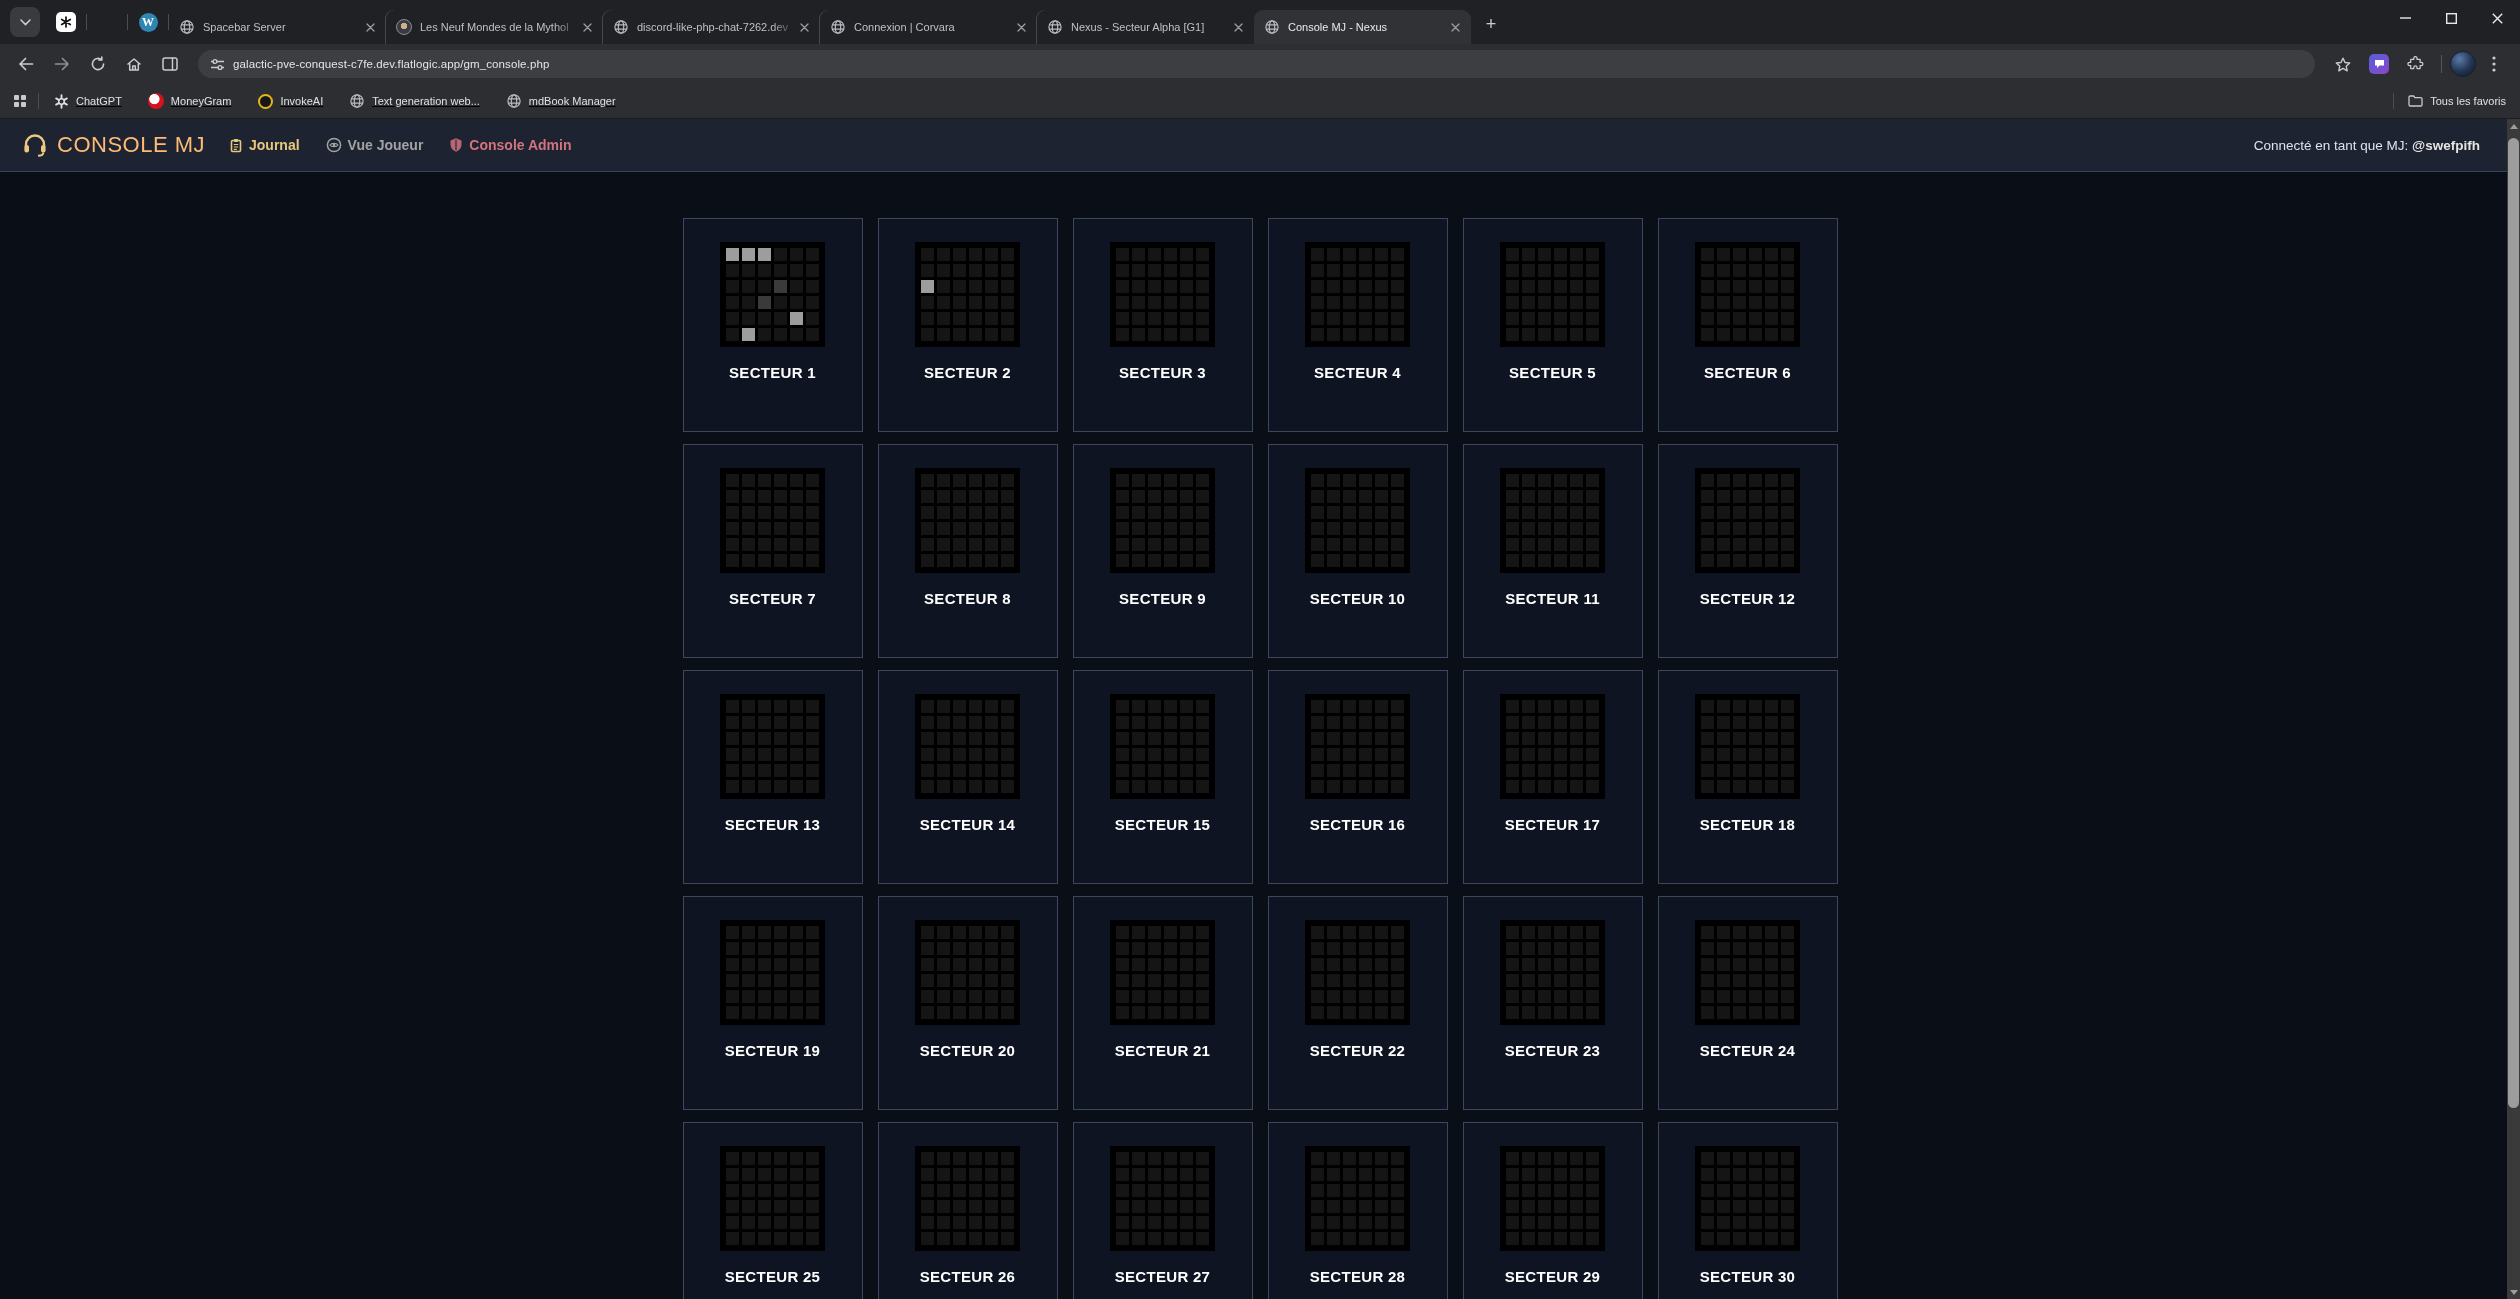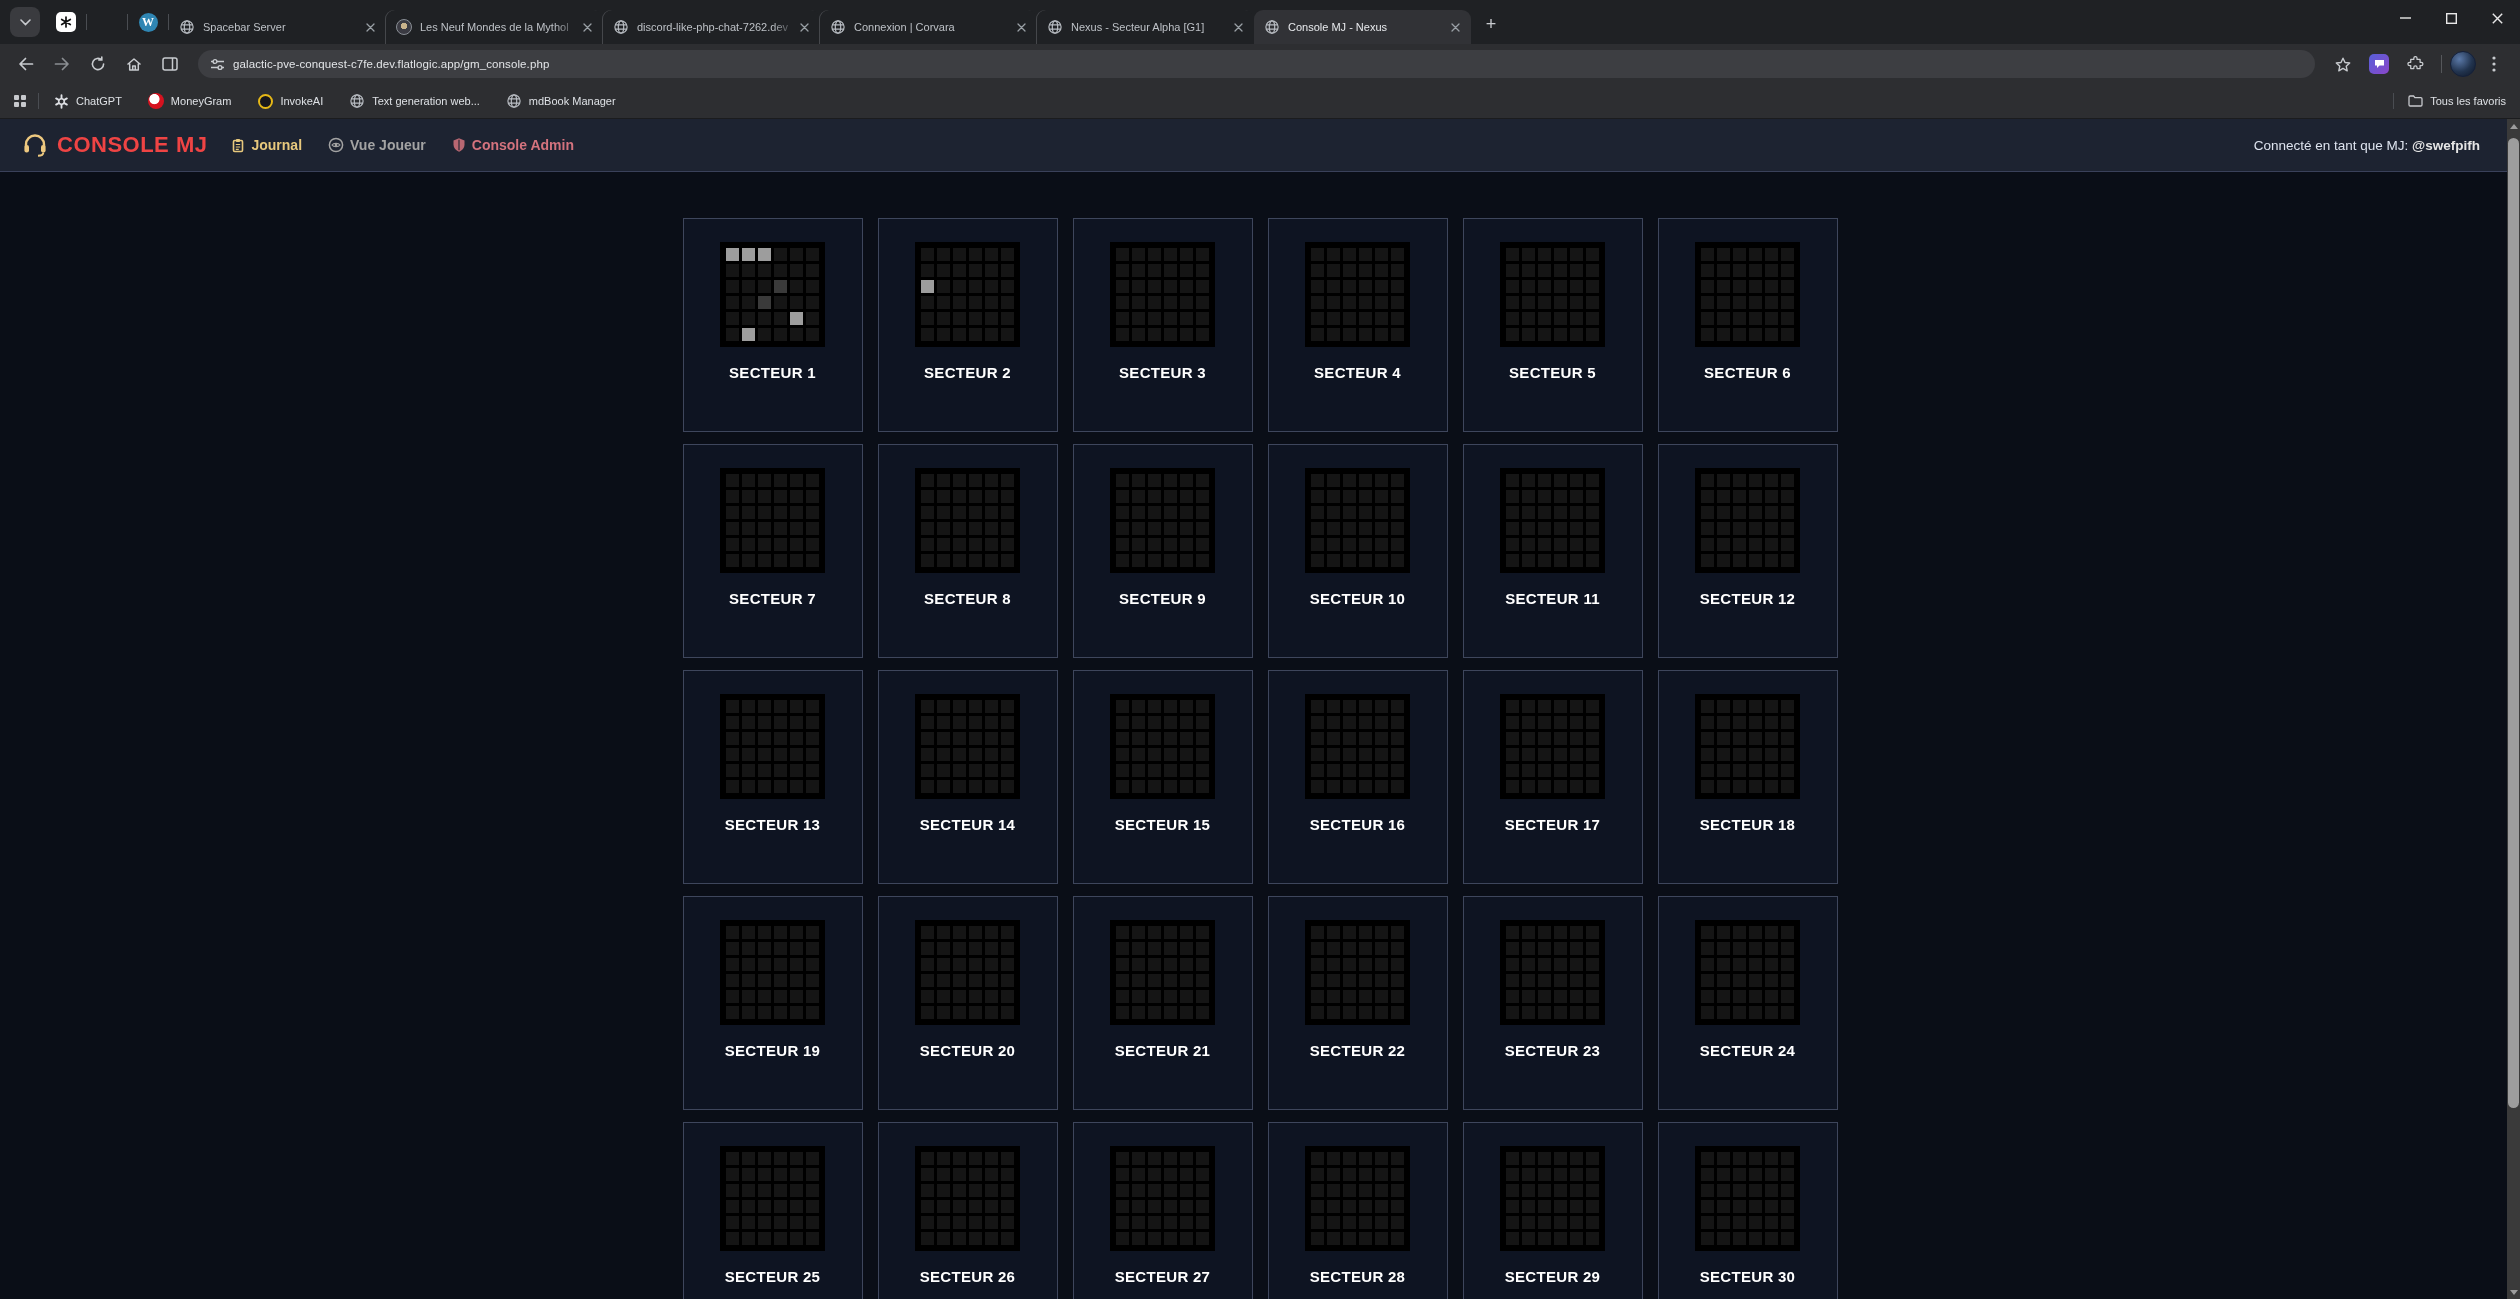--- a/index.html
+++ b/index.html
@@ -42,21 +42,21 @@
   .bm-item { display:flex; align-items:center; margin-right:26px; cursor:pointer; }
   .bm-ico { width:16px; height:16px; display:flex; align-items:center; justify-content:center; margin-right:7px; }
   .bm-label { color:#dee1e5; font-size:11px; }
   .bm-right { margin-left:auto; display:flex; align-items:center; }
   .all-favs { display:flex; align-items:center; color:#dee1e5; font-size:11px; cursor:pointer;text-align:right; }
   .all-favs svg { margin-right:7px; }
 
   
   .page { flex:1; position:relative; background:#0a0e17; overflow:hidden; }
   .appheader { height:53px; background:#1d2331; border-bottom:1px solid #3a415a; display:flex; align-items:center; padding:0 22px; }
-  .logo { display:flex; align-items:center; color:#ef4444; font-size:22px; font-weight:700; letter-spacing:.5px; }
+  .logo { display:flex; align-items:center; color:#fdba74; font-size:22px; font-weight:400; letter-spacing:.5px; }
   .logo svg { margin-right:9px; }
   .app-nav { display:flex; align-items:center; margin-left:24px; }
   .nav-item { display:flex; align-items:center; font-size:14px; font-weight:700; margin-right:26px; cursor:pointer; }
   .nav-ico { display:flex; align-items:center; margin-right:6px; }
   .session { margin-left:auto; font-size:13.5px; color:#dde3ee; padding-right:18px; }
   .session b { color:#e5e5e5; font-weight:700; }
 
   .content { height:1127px; overflow:hidden; }
   .galaxy-title { text-align:center; color:#7cb1d6; font-size:20px; font-weight:700; padding-top:60px; letter-spacing:.3px; }
   .sector-grid { width:1155px; margin:46px auto 0; display:grid; grid-template-columns:repeat(6,180px); grid-column-gap:15px; grid-row-gap:12px; }
@@ -311,21 +311,21 @@
   </div>
 
   <div class="bookmarks">
     <span class="apps-grid">
         <i></i>
         <i></i>
         <i></i>
         <i></i>
       </span>
     <span class="bm-sep"></span>
-    <div style="display:flex;align-items:center;">
+    <div style="display:flex;align-items:center;text-decoration:underline;">
   <div class="bm-item">
     <span class="bm-ico">
   <svg width="15" height="15" viewBox="0 0 12 12">
     <g stroke="#dfe1e5" stroke-width="1.5" stroke-linecap="round">
                 <path d="M6 1v10M1.7 3.5l8.6 5M1.7 8.5l8.6-5"></path>
               </g>
     <circle cx="6" cy="6" r="2.2" fill="#2d2e31"></circle>
               <circle cx="6" cy="6" r="2.2" fill="none" stroke="#dfe1e5" stroke-width="1.2"></circle>
   </svg>
 </span>

